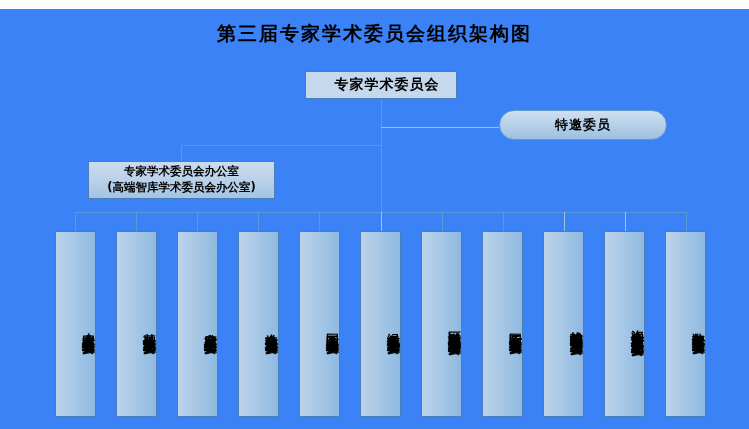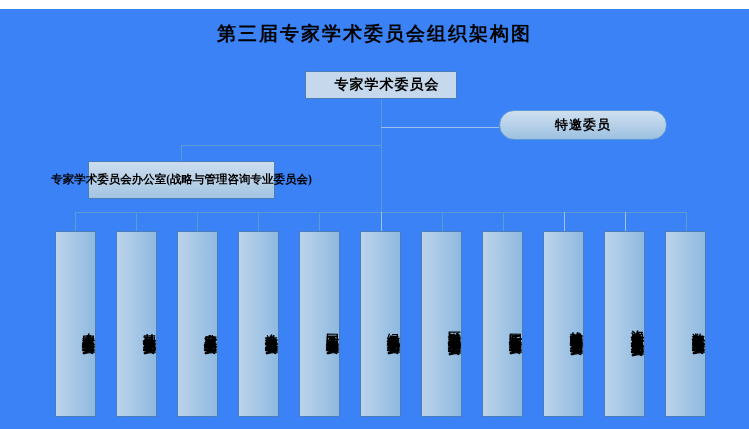--- a/index.html
+++ b/index.html
@@ -69,23 +69,22 @@
     border-color: #5b9bd5;
     font-size: 13px;
     letter-spacing: 1px;
   }
 
   .node-office {
     background: linear-gradient(to bottom, #cbdcee 0%, #b6cfe7 60%, #a3c4e2 100%);
     border-color: #4a7ebb;
     font-size: 11.5px;
     line-height: 1.35;
-    flex-direction: row;
+    flex-direction: column;
     letter-spacing: 0px;
-    font-family: Liberation Serif, serif;
   }
   .node-office .office-line { display: block; white-space: nowrap; }
 
   
   .node-committee {
     background: linear-gradient(to right, #bcd3ea 0%, #a8c8e6 45%, #8fb9e0 100%);
     border-color: #4a7ebb;
     font-size: 13px;
     writing-mode: vertical-rl;
     text-orientation: upright;
@@ -129,21 +128,21 @@
   <div class="node node-root" style="left:305px; top:62px; width:152px; height:28px;">
     <span>专家学术委员会</span>
   </div>
 
   <div class="node node-invited" style="left:499px; top:101px; width:168px; height:30px;border-radius:15px;">
     <span>特邀委员</span>
   </div>
 
   <div class="node node-office" style="left:88px; top:152px; width:187px; height:38px;">
     <span class="office-line">专家学术委员会办公室</span>
-    <span class="office-line">(战略与管理咨询专业委员会)</span>
+    <span class="office-line">(高端智库学术委员会办公室)</span>
   </div>
 
   <div class="node node-committee" style="left:55px; top:222px; width:41px; height:186px;">
     <span>农业农村专业委员会</span>
   </div>
 
   <div class="node node-committee" style="left:116px; top:222px; width:41px; height:186px;">
     <span>基础设施专业委员会</span>
   </div>
 

